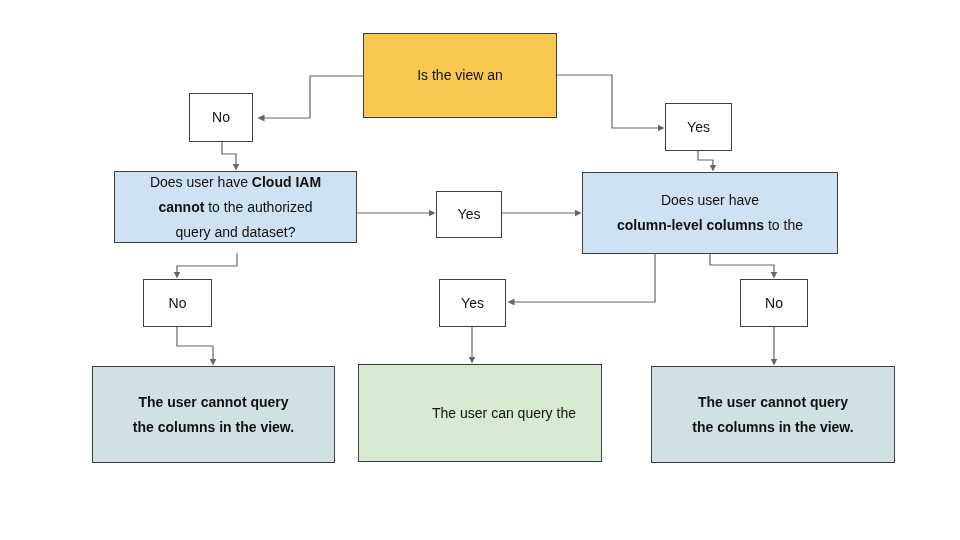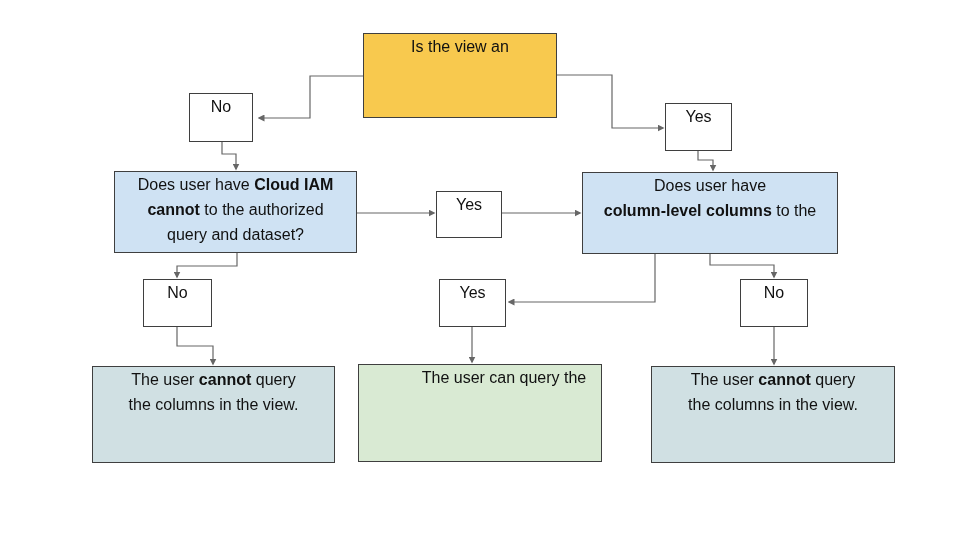--- a/index.html
+++ b/index.html
@@ -23,37 +23,37 @@
     stroke: var(--connector, #666666);
     stroke-width: 1.2;
   }
   .node {
     position: absolute;
     z-index: 1;
     box-sizing: border-box;
     border: 1px solid var(--box-border, #3f3f3f);
     background: #ffffff;
     display: flex;
-    align-items: flex-start;
+    align-items: center;
     justify-content: center;
     text-align: center;
-    font-size: 16px;
+    font-size: 14px;
     line-height: 25px;
   }
   .node .txt { white-space: nowrap; }
   .fill-root   { background: var(--authorized-view-fill, #F8C94E); }
   .fill-q      { background: var(--question-fill, #CFE2F3); }
-  .fill-cannot { background: var(--cannot-fill, #D0E0E3); }
+  .fill-cannot { background: var(--cannot-fill, #D0E0E3); font-weight: bold; }
   .fill-can    { background: var(--can-fill, #D9EAD3); padding-left: 48px; }
 
   
   .n-root        { left: 363px; top: 33px;  width: 194px; height: 85px; }
   .n-no-top      { left: 189px; top: 93px;  width: 64px;  height: 49px; }
   .n-yes-top     { left: 665px; top: 103px; width: 67px;  height: 48px; }
-  .n-q-left      { left: 114px; top: 171px; width: 243px; height: 82px; }
+  .n-q-left      { left: 114px; top: 171px; width: 243px; height: 72px; }
   .n-yes-mid     { left: 436px; top: 191px; width: 66px;  height: 47px; }
   .n-q-right     { left: 582px; top: 172px; width: 256px; height: 82px; }
   .n-no-left     { left: 143px; top: 279px; width: 69px;  height: 48px; }
   .n-yes-bottom  { left: 439px; top: 279px; width: 67px;  height: 48px; }
   .n-no-right    { left: 740px; top: 279px; width: 68px;  height: 48px; }
   .n-out-left    { left: 92px;  top: 366px; width: 243px; height: 97px; }
   .n-out-mid     { left: 358px; top: 364px; width: 244px; height: 98px; }
   .n-out-right   { left: 651px; top: 366px; width: 244px; height: 97px; }
 </style>
 </head>

